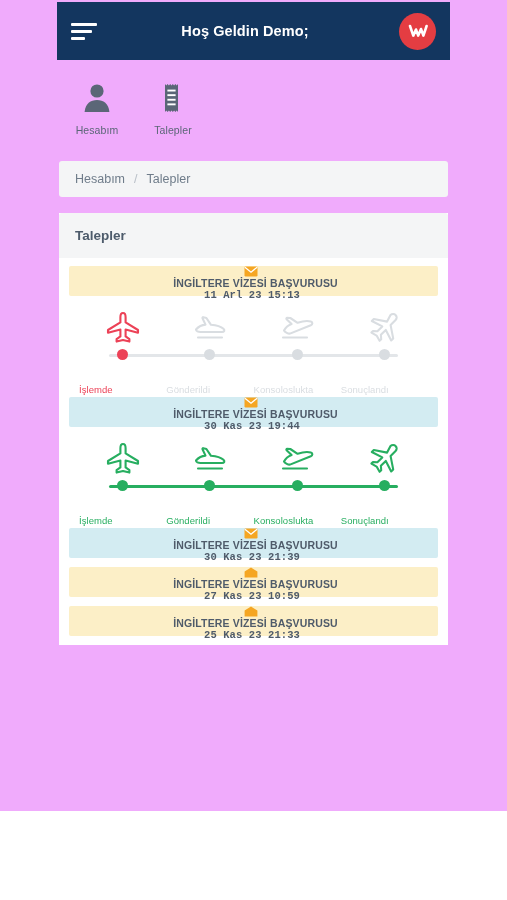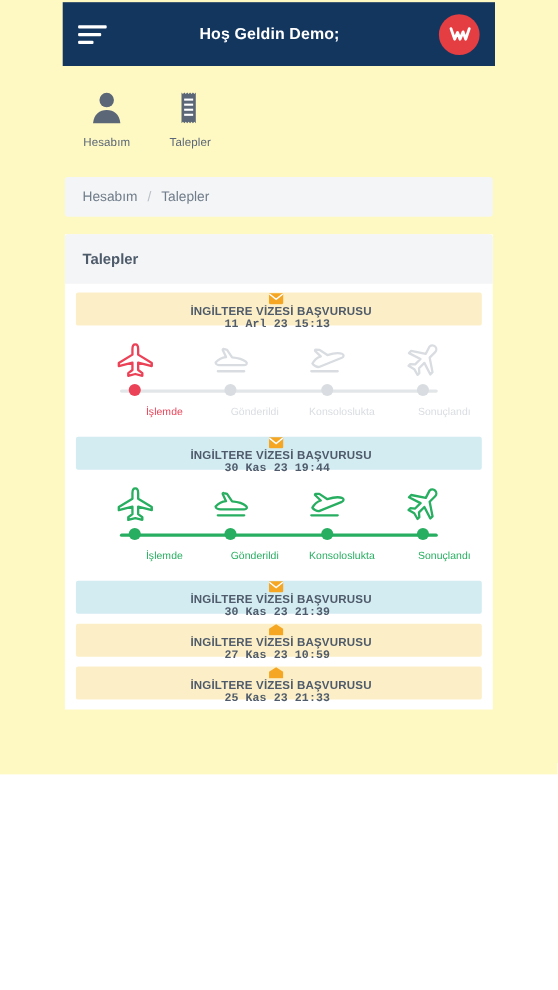--- a/index.html
+++ b/index.html
@@ -6,22 +6,22 @@
   html, body {
     width: 507px;
     height: 900px;
     background: #ffffff;
     font-family: "Liberation Sans", sans-serif;
     overflow: hidden;
   }
   .page {
     position: relative;
     width: 507px;
-    height: 704px;
-    background: #fef9c3;
+    height: 811px;
+    background: #f0abfc;
   }
 
   
   .header {
     position: absolute;
     left: 57px;
     top: 2px;
     width: 393px;
     height: 58px;
     background: #13365f;
@@ -196,23 +196,24 @@
   }
   .tracker .dots > div { flex: 1 1 0; display: flex; justify-content: center; }
   .tracker .dot { width: 11px; height: 11px; border-radius: 50%; }
   .tracker .labels {
     display: flex;
     padding: 0 4px;
     margin-top: 2px;
   }
   .tracker .labels > div {
     flex: 1 1 0;
-    text-align: right;
+    text-align: left;
     font-size: 9.5px;
     letter-spacing: .05px;
+    margin-top: 15px;
   }
 
   .t-active   { color: #ec4257; }
   .t-inactive { color: #d9dde1; }
   .t-done     { color: #27ae60; }
 </style>
 </head>
 <body>
 
 <div class="page">

